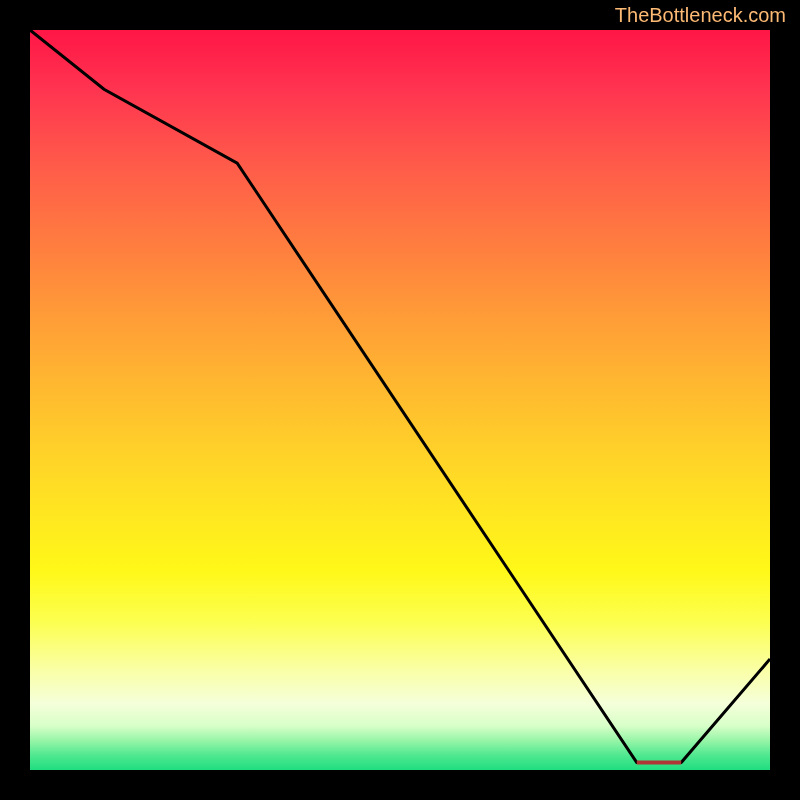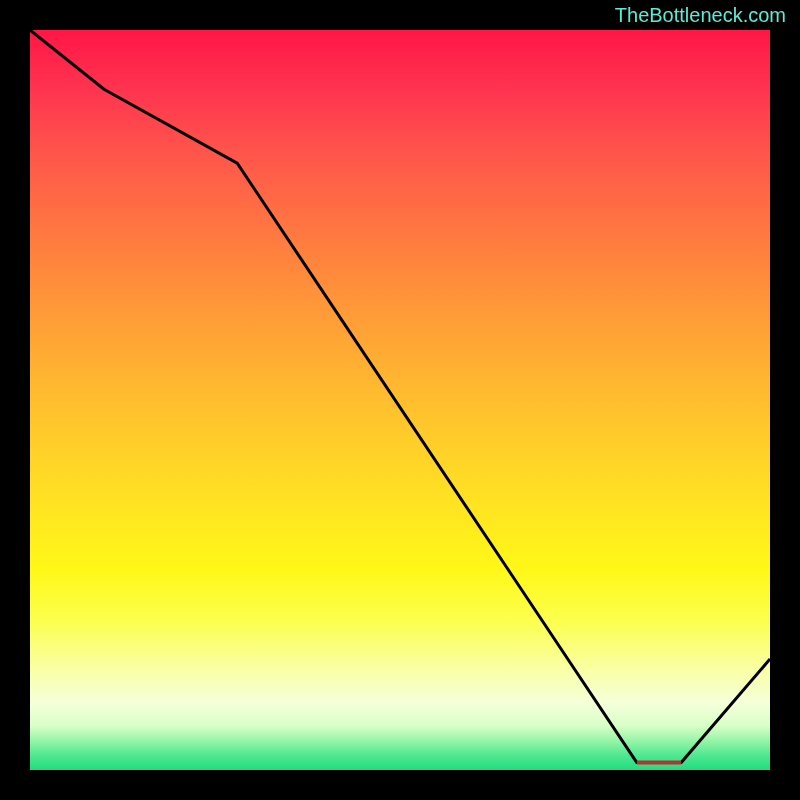--- a/index.html
+++ b/index.html
@@ -11,21 +11,21 @@
       width: 800px;
       height: 800px;
       background: #000;
       position: relative;
       font-family: Arial, sans-serif;
     }
     .watermark {
       position: absolute;
       top: 4px;
       right: 14px;
-      color: #5eead4;
+      color: #fdba74;
       font-size: 20px;
       font-weight: normal;
       z-index: 20;
     }
     .chart-frame {
       position: absolute;
       top: 30px;
       left: 30px;
       width: 740px;
       height: 740px;

